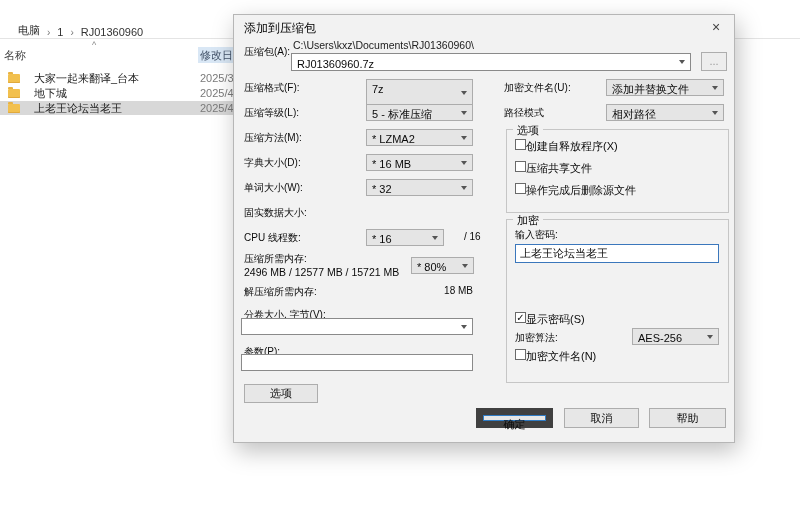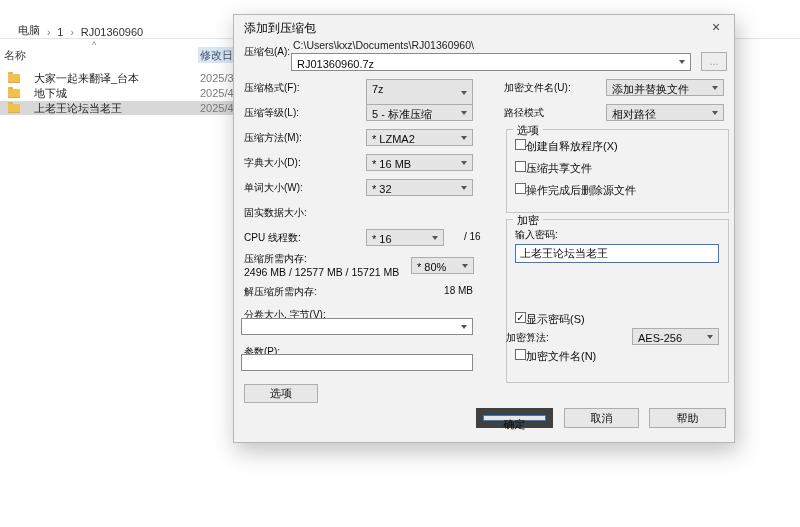--- a/index.html
+++ b/index.html
@@ -176,21 +176,21 @@
     </div>
 
     <div class="gbox" style="left:272px;top:204px;width:223px;height:164px"></div>
     <span class="gtitle" style="left:279px;top:198px">加密</span>
     <span class="lbl" style="left:281px;top:213px">输入密码:</span>
     <input class="pwd" style="left: 281px; top: 229px; width: 204px; height: 19px;" value="上老王论坛当老王">
     <div class="cbrow" style="left:281px;top:297px">
       <span class="cb">✓</span>
       <span class="cblabel">显示密码(S)</span>
     </div>
-    <span class="lbl" style="left:272px;top:316px">加密算法:</span>
+    <span class="lbl" style="left:281px;top:316px">加密算法:</span>
     <div class="combo" style="left:398px;top:313px;width:87px;height:17px">
       <span>AES-256</span>
       <span class="chev"></span>
     </div>
     <div class="cbrow" style="left:281px;top:334px">
       <span class="cb"></span>
       <span class="cblabel">加密文件名(N)</span>
     </div>
 
     <div class="btn primary" style="left:242px;top:393px;width:77px;height:20px;line-height:18px">确定</div>

